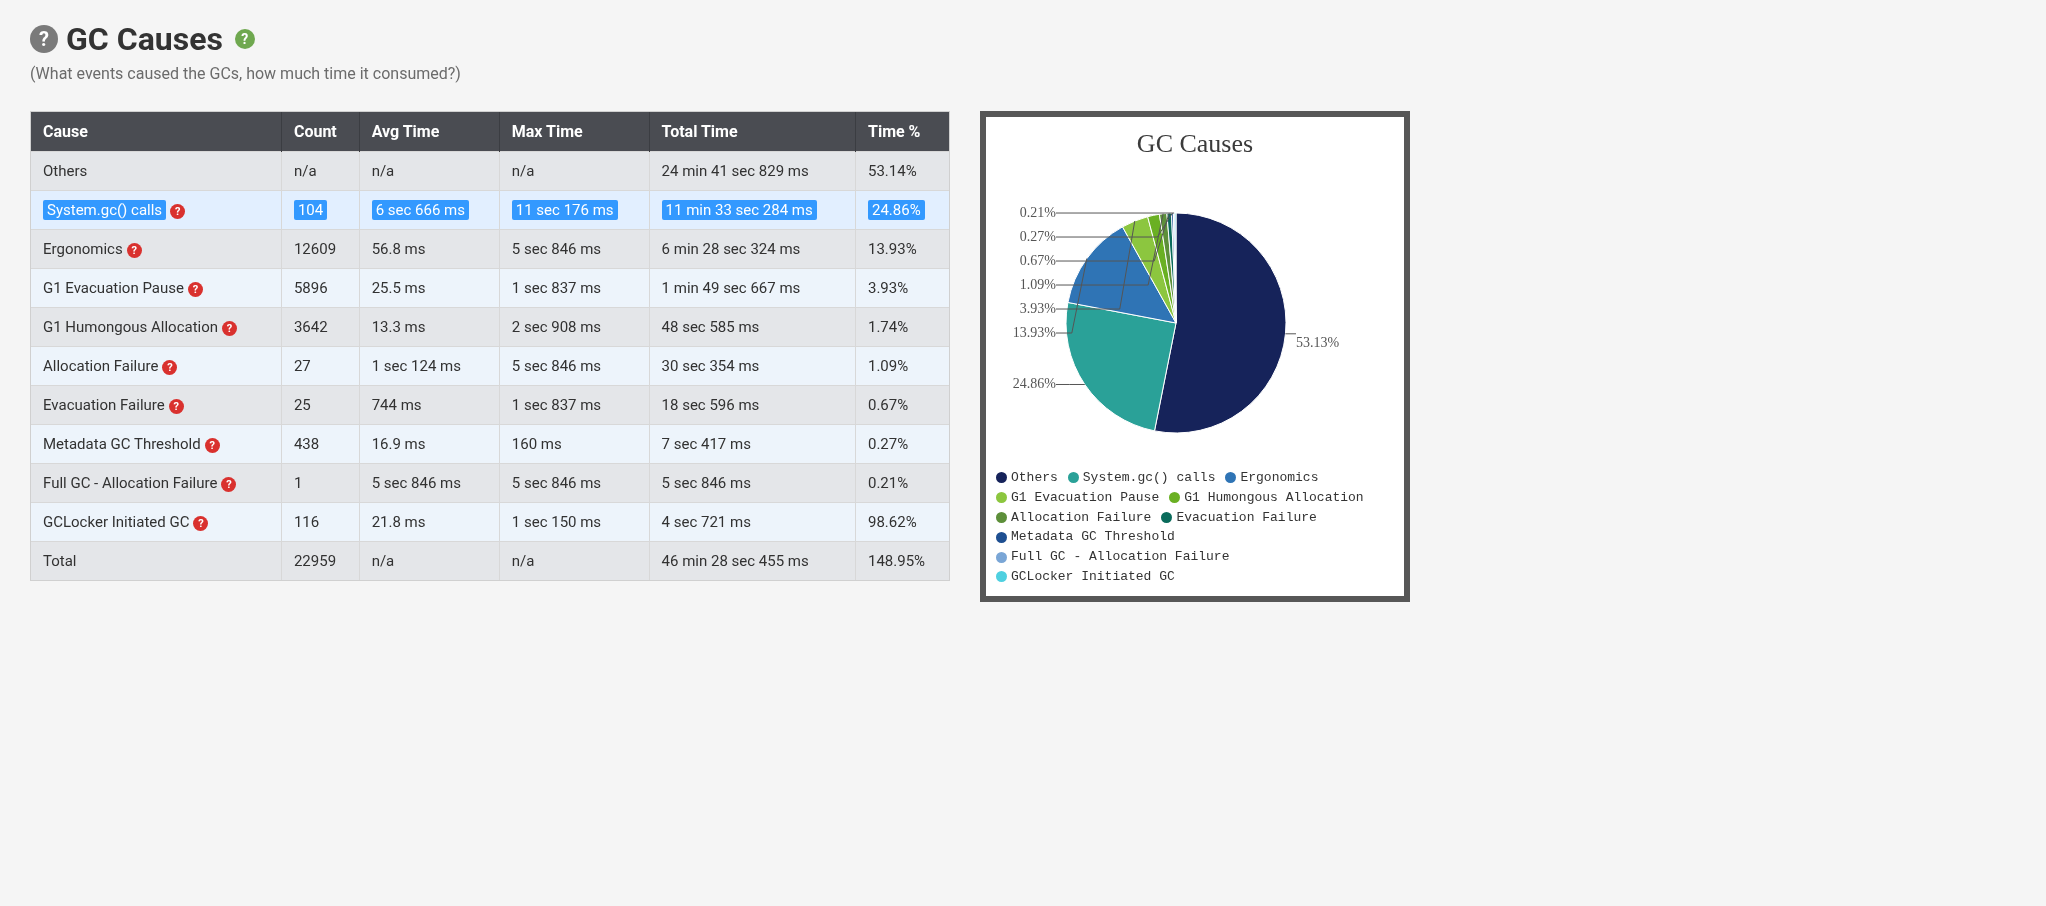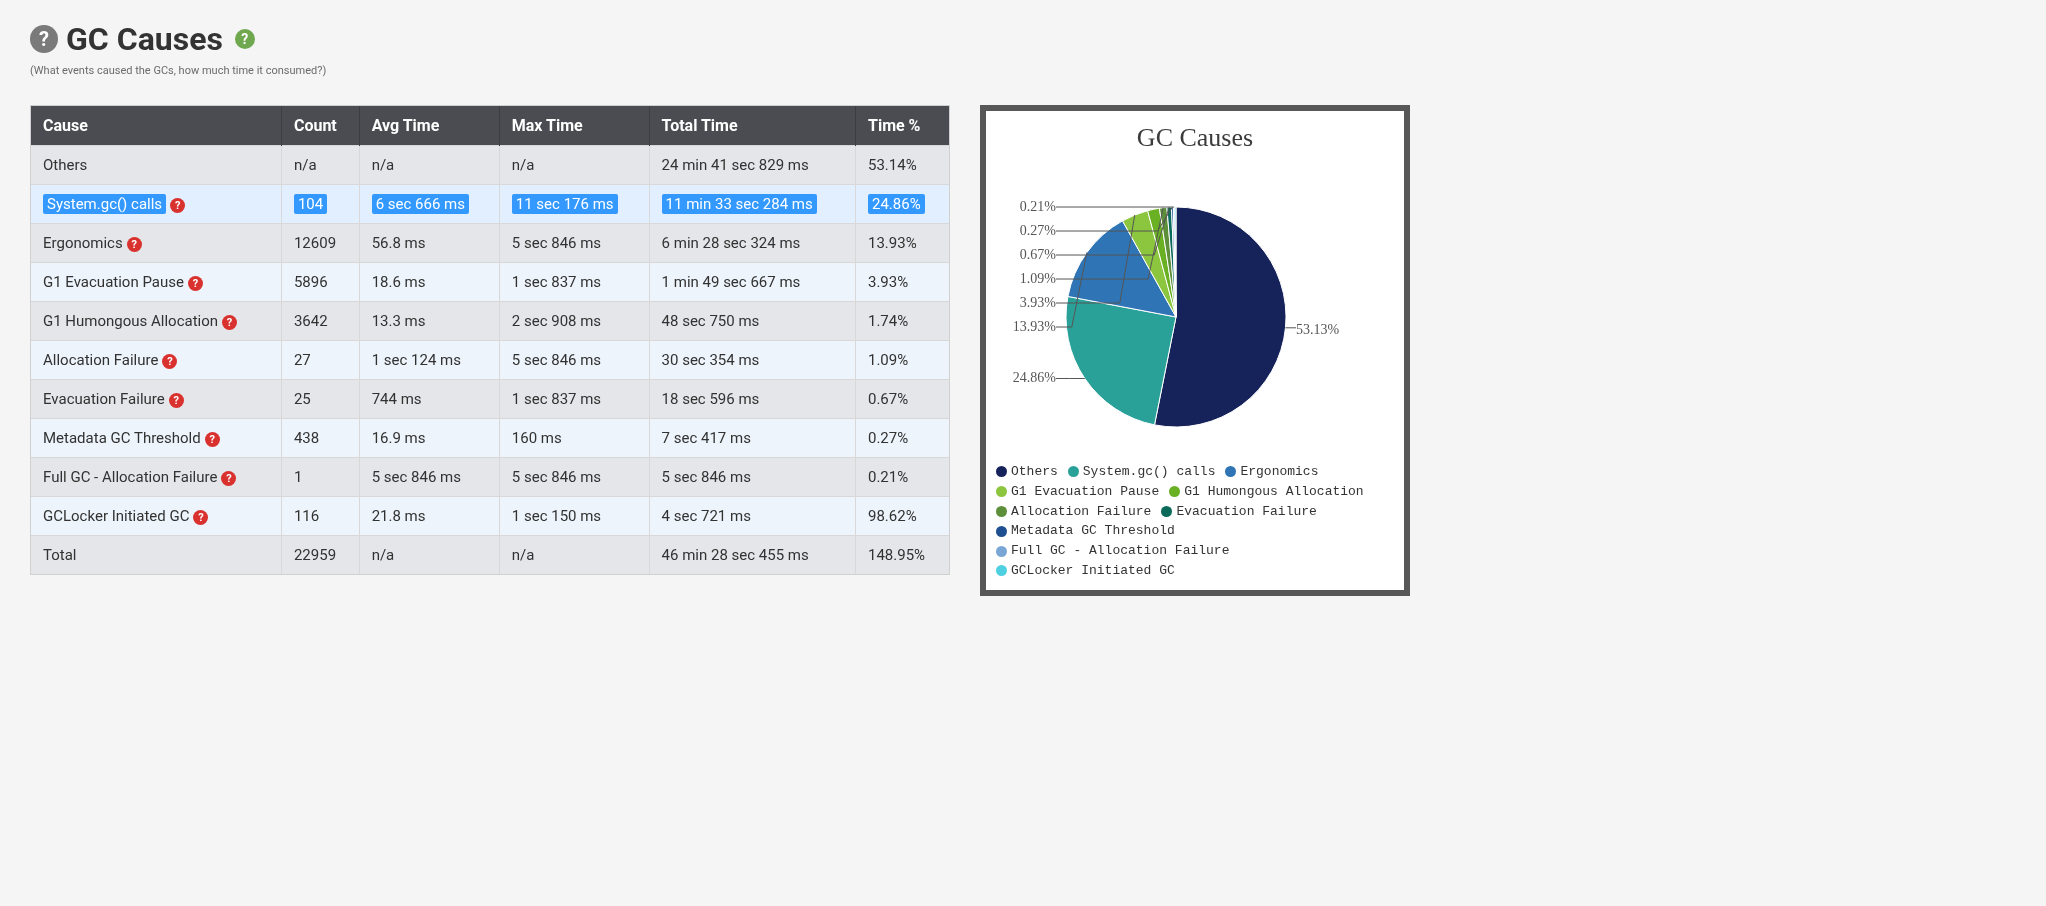--- a/index.html
+++ b/index.html
@@ -27,21 +27,21 @@
     justify-content: center;
     border-radius: 50%;
     font-weight: 700;
     color: #fff;
     cursor: pointer;
   }
   .big-help-icon { width: 28px; height: 28px; font-size: 20px; background:#7a7a7a; }
   .small-help-icon { width: 20px; height: 20px; font-size: 14px; background:#6fa84f; margin-left:4px;}
   .subtitle {
     color: #6b6b6b;
-    font-size: 11px;
+    font-size: 16px;
     margin-bottom: 28px;
   }
   .layout {
     display: flex;
     gap: 30px;
     align-items: flex-start;
   }
   .table-pane {
     flex: 0 0 920px;
     border: 1px solid #d0d0d0;
@@ -163,31 +163,31 @@
             <td>Ergonomics<span class="row-help">?</span></td>
             <td>12609</td>
             <td>56.8 ms</td>
             <td>5 sec 846 ms</td>
             <td>6 min 28 sec 324 ms</td>
             <td>13.93%</td>
           </tr>
           <tr>
             <td>G1 Evacuation Pause<span class="row-help">?</span></td>
             <td>5896</td>
-            <td>18.6 ms</td>
+            <td>25.5 ms</td>
             <td>1 sec 837 ms</td>
             <td>1 min 49 sec 667 ms</td>
             <td>3.93%</td>
           </tr>
           <tr>
             <td>G1 Humongous Allocation<span class="row-help">?</span></td>
             <td>3642</td>
             <td>13.3 ms</td>
             <td>2 sec 908 ms</td>
-            <td>48 sec 750 ms</td>
+            <td>48 sec 585 ms</td>
             <td>1.74%</td>
           </tr>
           <tr>
             <td>Allocation Failure<span class="row-help">?</span></td>
             <td>27</td>
             <td>1 sec 124 ms</td>
             <td>5 sec 846 ms</td>
             <td>30 sec 354 ms</td>
             <td>1.09%</td>
           </tr>
@@ -261,21 +261,21 @@
             <polyline points="229.46862496880874,170.7990808608093 244.46862496880874,170.7990808608093 240,170.7990808608093" class="leader"></polyline>
             <polyline points="118.09943101876961,50.0164201457891 103.09943101876961,50.0164201457891 0,50.0164201457891" class="leader"></polyline>
             <polyline points="116.4411966498848,50.05758362344764 101.4411966498848,74.0164201457891 0,74.0164201457891" class="leader"></polyline>
             <polyline points="113.19651388751728,50.210598978238096 98.19651388751728,98.0164201457891 0,98.0164201457891" class="leader"></polyline>
             <polyline points="107.13952479174168,50.75436769637986 92.13952479174168,122.0164201457891 0,122.0164201457891" class="leader"></polyline>
             <polyline points="78.76835504163009,58.019847744637445 63.76835504163009,146.01642014578908 0,146.01642014578908" class="leader"></polyline>
             <polyline points="30.825674978268665,95.59549893898237 15.825674978268665,170.01642014578908 0,170.01642014578908" class="leader"></polyline>
             <polyline points="28.788693402039755,221.48575077766304 13.788693402039755,221.48575077766304 0,221.48575077766304" class="leader"></polyline>
           </svg></div>
       <div class="pie-labels-right" id="pie-right">
-          <div class="lbl" style="top: 165px;">53.13%</div>
+          <div class="lbl" style="top: 172px;">53.13%</div>
         </div>
     </div>
     <div class="legend" id="legend"><span class="item">
           <span class="sw" style="background: rgb(22, 35, 90);"></span>
           <span>Others</span>
         </span><span class="item">
           <span class="sw" style="background: rgb(42, 161, 152);"></span>
           <span>System.gc() calls</span>
         </span><span class="item">
           <span class="sw" style="background: rgb(47, 116, 181);"></span>

